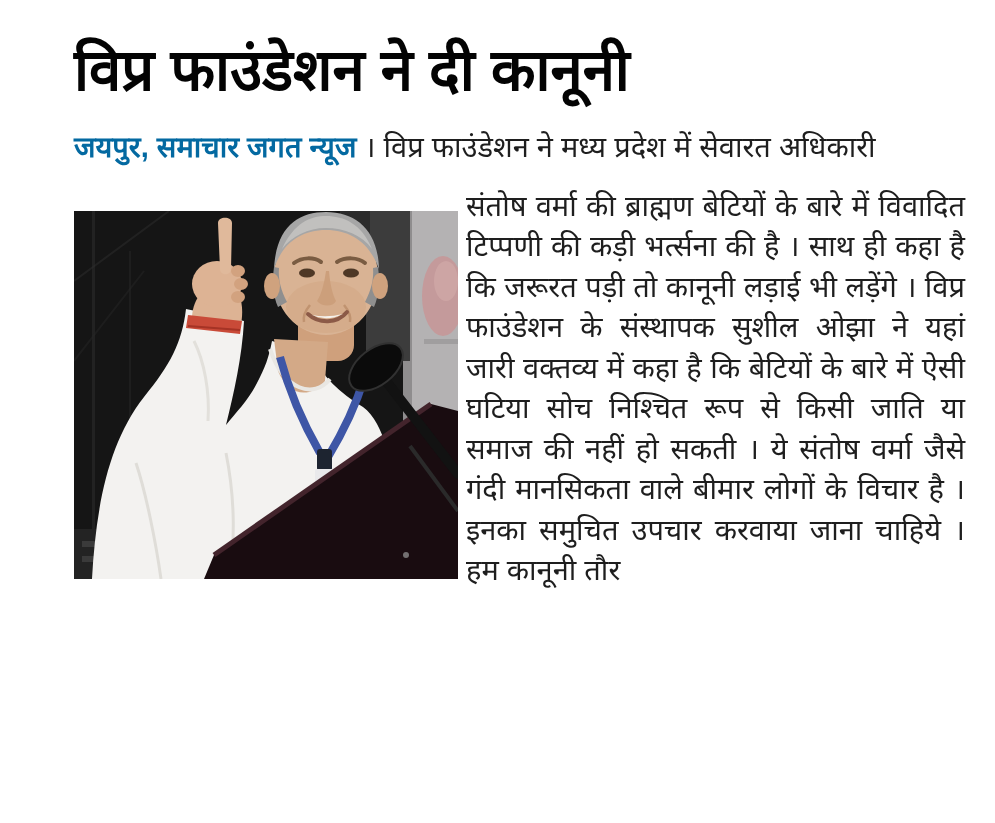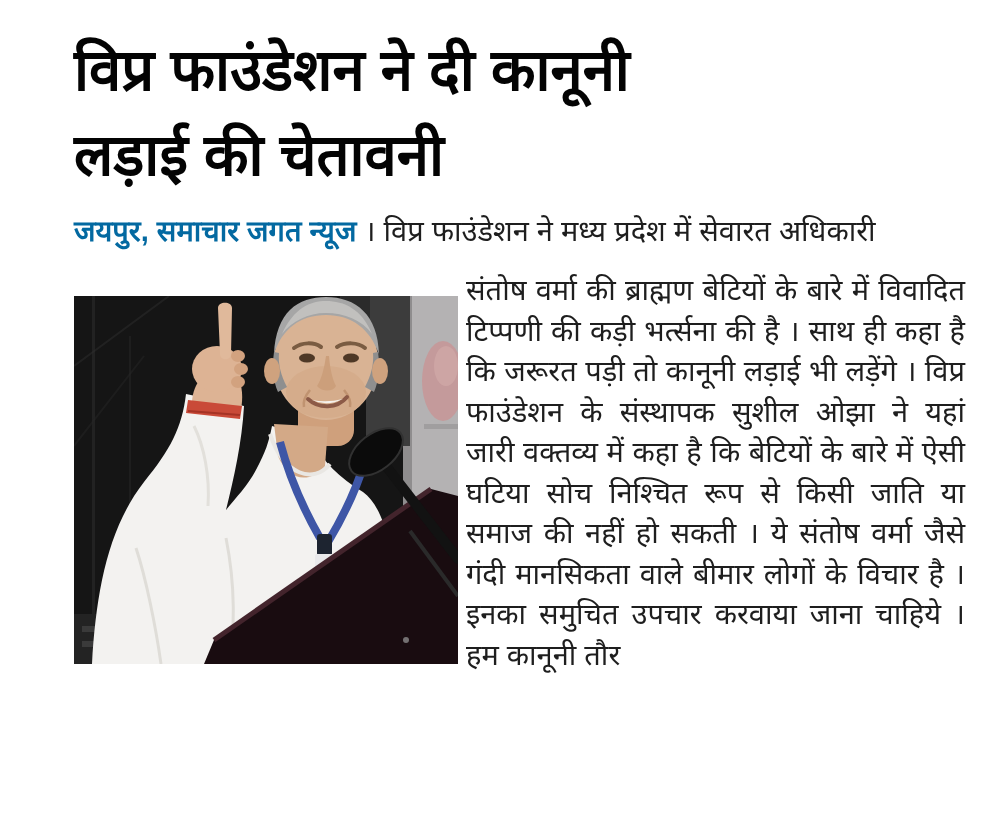--- a/index.html
+++ b/index.html
@@ -51,21 +51,21 @@
     font-size:29px;
     line-height:41px;
     text-align:justify;
   }
 </style>
 </head>
 <body>
 
 <div class="page">
 
-  <h1 class="headline"><span>विप्र फाउंडेशन ने दी कानूनी</span><br><span>लड़ाई की चेतावनी</span></h1>
+  <h1 class="headline"><span>विप्र फाउंडेशन ने दी कानूनी</span><br></h1>
 
   <p class="lead"><span class="dateline">जयपुर, समाचार जगत न्यूज</span><span> । विप्र फाउंडेशन ने मध्य प्रदेश में सेवारत अधिकारी</span></p>
 
   <div class="body-row">
 
     <figure class="photo-fig">
       <svg viewBox="0 0 384 368" width="384" height="368" role="img">
 
         <rect width="384" height="368" fill="#151515"></rect>
         <rect x="18" y="0" width="3" height="368" fill="#2b2b2b" opacity="0.6"></rect>

